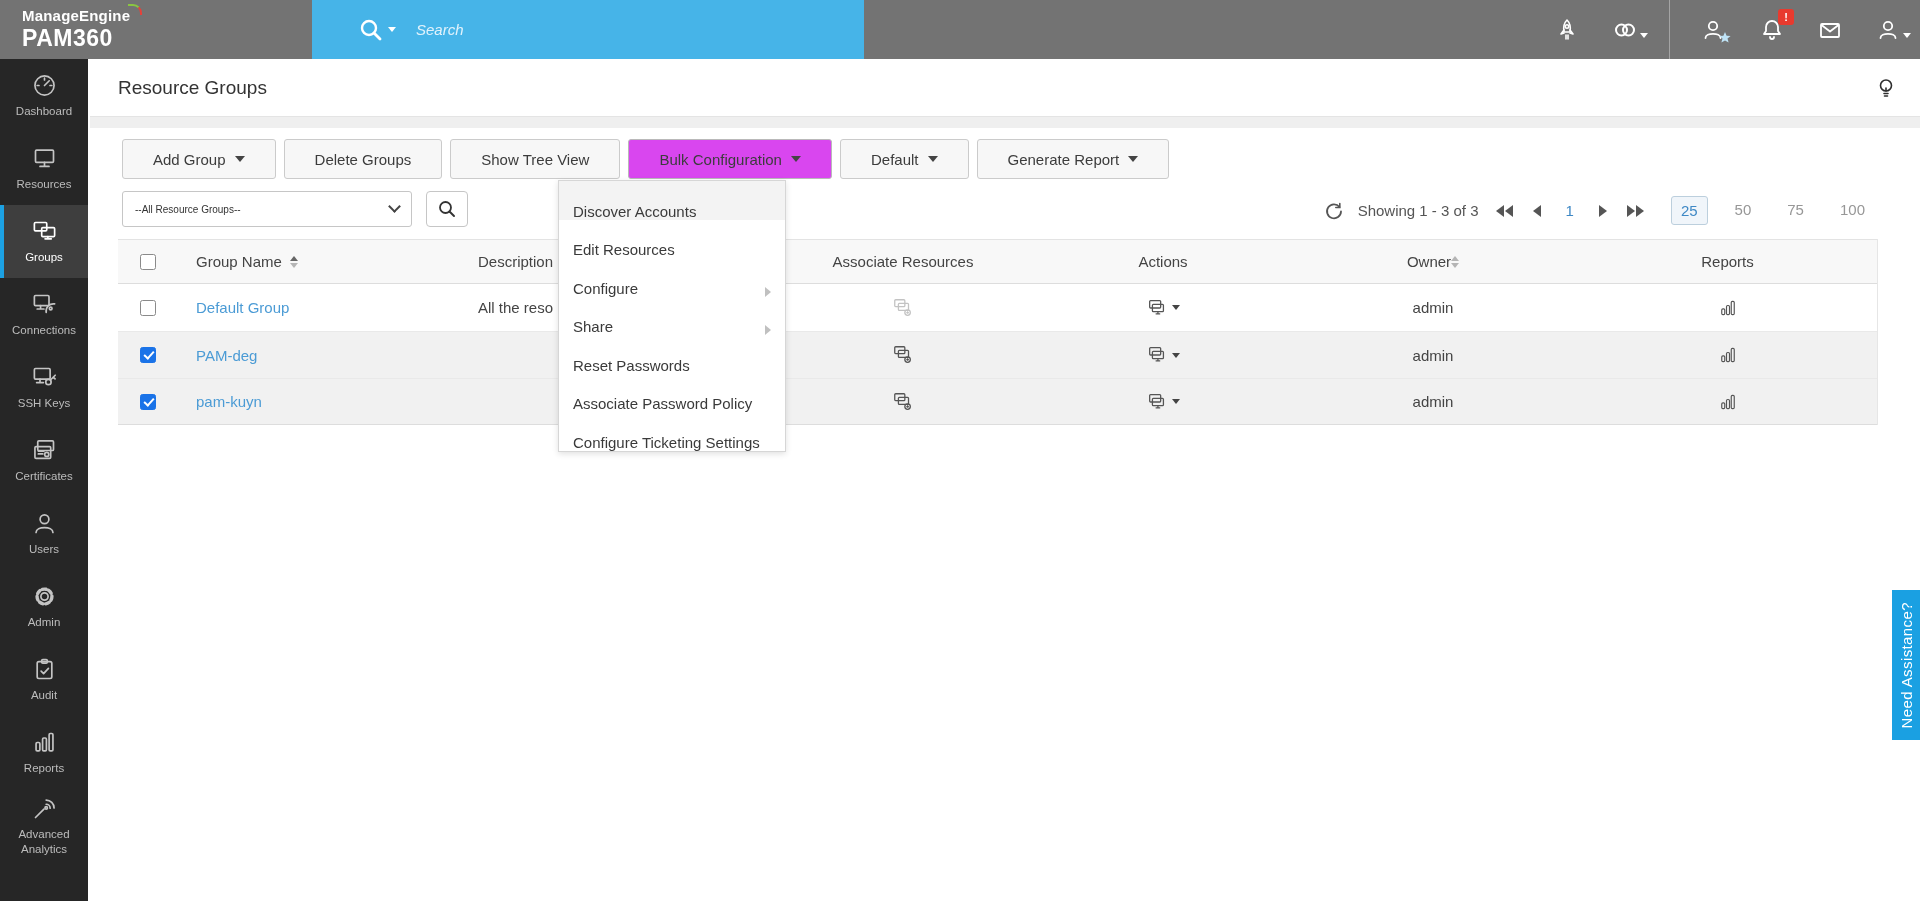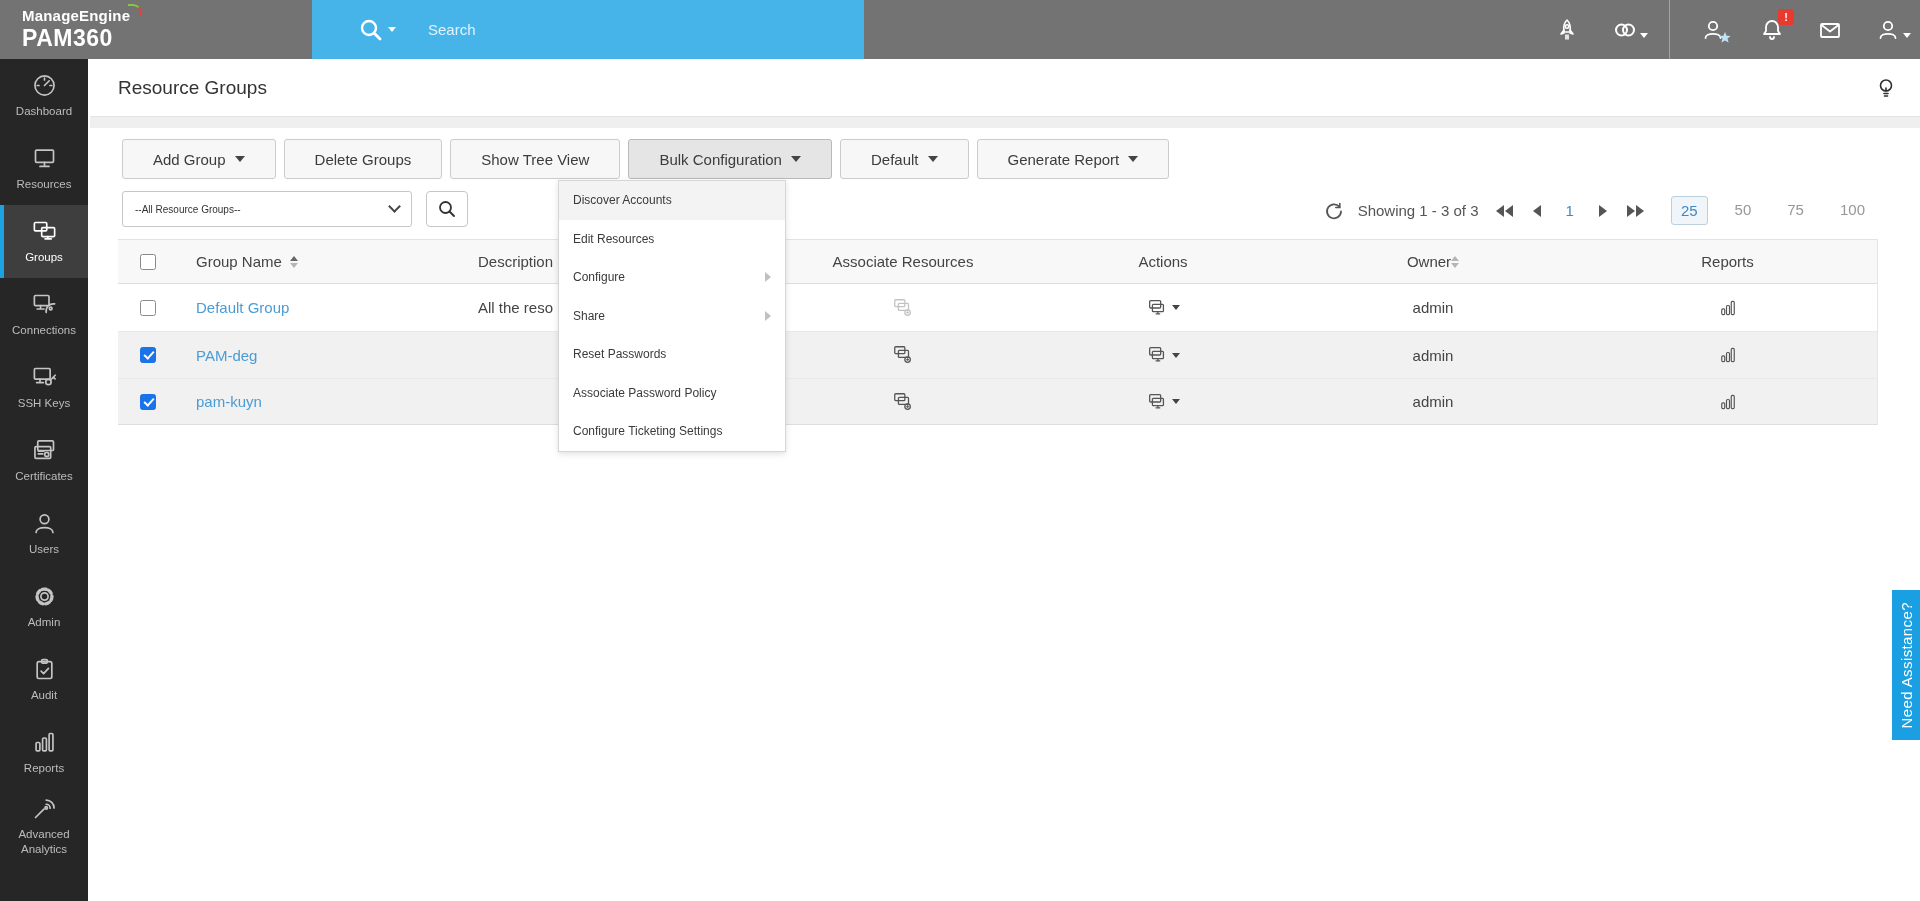--- a/index.html
+++ b/index.html
@@ -10,21 +10,21 @@
   .app-header { position:absolute; left:0; top:0; width:1920px; height:59px; background:#737373; z-index:40; }
   .logo-block { position:absolute; left:22px; top:7px; color:#fff; }
   .logo-me { font-size:15px; font-weight:bold; letter-spacing:.2px; position:relative; }
   .logo-me::after { content:""; position:absolute; right:-12px; top:-3px; width:12px; height:9px;
      border-top:2px solid #8bc541; border-right:2px solid #e5413a; border-radius:0 9px 0 0; }
   .logo-pam { font-size:23px; font-weight:bold; letter-spacing:.5px; margin-top:1px; }
   .search-band { position:absolute; left:312px; top:0; width:552px; height:59px; background:#46b4e8; display:flex; align-items:center; }
   .search-mag { margin-left:46px; position:relative; width:26px; height:26px; }
   .search-mag svg { position:absolute; left:0; top:0; }
   .search-caret { width:0; height:0; border-left:4px solid transparent; border-right:4px solid transparent; border-top:5px solid #fff; margin-left:4px; }
-  .search-input { background:transparent; border:none; outline:none; color:#fff; font-size:15px; margin-left:32px; width:300px; }
+  .search-input { background:transparent; border:none; outline:none; color:#fff; font-size:15px; margin-left:20px; width:300px;font-style:italic; }
   .search-input::placeholder { color:#eaf6fd; opacity:.95; }
   .hdr-icons { position:absolute; right:18px; top:0; height:59px; display:flex; align-items:center; gap:30px; }
   .hdr-ic { width:28px; height:28px; position:relative; display:flex; align-items:center; justify-content:center; cursor:pointer; }
   .hdr-divider { width:1px; height:59px; background:rgba(255,255,255,.35); }
   .bell-badge { position:absolute; top:-7px; right:-8px; min-width:16px; height:16px; background:#e83a2e; color:#fff;
      font-size:11px; font-weight:bold; border-radius:3px; display:flex; align-items:center; justify-content:center; padding:0 4px; }
   .ic-caret { width:0; height:0; border-left:4px solid transparent; border-right:4px solid transparent; border-top:5px solid #fff; position:absolute; right:-9px; bottom:6px; }
 
   
   .sidebar { position:absolute; left:0; top:59px; width:88px; height:842px; background:#262626; z-index:30; }
@@ -42,21 +42,21 @@
   .help-ic { position:absolute; right:22px; top:17px; width:24px; height:24px; cursor:pointer; }
   .gray-strip { position:absolute; left:90px; top:117px; width:1830px; height:11px; background:#efefef; }
 
   
   .content { position:absolute; left:90px; top:128px; width:1830px; height:773px; background:#fff; }
 
   
   .toolbar { position:absolute; left:32px; top:11px; display:flex; gap:8px; }
   .tb-btn { height:40px; padding:0 30px; background:#f7f7f7; border:1px solid #cbcbcb; border-radius:3px;
      font-size:15px; color:#3c3c3c; display:flex; align-items:center; gap:9px; cursor:pointer; font-family:inherit; }
-  .tb-btn.active { background:#e5e5e5; border-color:#b9b9b9; }
+  .tb-btn.active { background:#d946ef; border-color:#b9b9b9; }
   .btn-caret { width:0; height:0; border-left:5px solid transparent; border-right:5px solid transparent; border-top:6px solid #444; }
 
   
   .filter-row { position:absolute; left:32px; top:63px; display:flex; gap:14px; }
   .filter-select { width:290px; height:36px; border:1px solid #c6c6c6; border-radius:3px; background:#fff;
      font-size:10px; color:#333; display:flex; align-items:center; justify-content:space-between; padding:0 12px; cursor:pointer; }
   .sel-chev { width:9px; height:9px; border-right:2px solid #444; border-bottom:2px solid #444; transform:rotate(45deg); margin-top:-5px; }
   .filter-search-btn { width:42px; height:36px; border:1px solid #c6c6c6; border-radius:4px; background:#fff;
      display:flex; align-items:center; justify-content:center; cursor:pointer; }
 
@@ -91,22 +91,22 @@
   .cbx.on::after { content:""; position:absolute; left:4.5px; top:1px; width:4px; height:8px;
      border-right:2px solid #fff; border-bottom:2px solid #fff; transform:rotate(42deg); }
   .row-ic { cursor:pointer; display:flex; align-items:center; gap:4px; }
   .row-ic svg { stroke:#555; fill:none; stroke-width:1.4; }
   .row-ic.dis svg { stroke:#c3c3c3; }
   .act-caret { width:0; height:0; border-left:4px solid transparent; border-right:4px solid transparent; border-top:5px solid #444; }
 
   
   .bulk-menu { position:absolute; left:558px; top:180px; width:228px; background:#fff; border:1px solid #d6d6d6;
      box-shadow:0 2px 6px rgba(0,0,0,.12); z-index:60; }
-  .menu-item { height:38.5px; display:flex; align-items:center; justify-content:space-between;
-     padding:0 14px; font-size:12px; color:#3a3a3a; cursor:pointer; }
+  .menu-item { height:38.5px; display:flex; align-items:flex-end; justify-content:space-between;
+     padding:0 14px; font-size:15px; color:#3a3a3a; cursor:pointer; }
   .menu-item.hover { background:#f3f3f3; }
   .sub-arrow { width:0; height:0; border-top:5px solid transparent; border-bottom:5px solid transparent; border-left:6px solid #c0c0c0; }
 
   
   .assist-tab { position:absolute; right:0; top:590px; width:28px; height:150px; background:#1aa0e2; z-index:50;
      display:flex; align-items:center; justify-content:center; cursor:pointer; }
   .assist-tab span { writing-mode:vertical-rl; transform:rotate(180deg); color:#fff; font-size:15px; letter-spacing:.4px; }
 </style>
 </head>
 <body>

